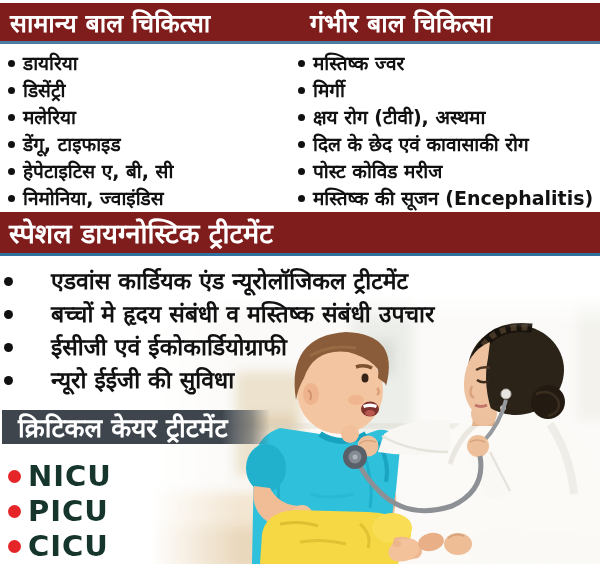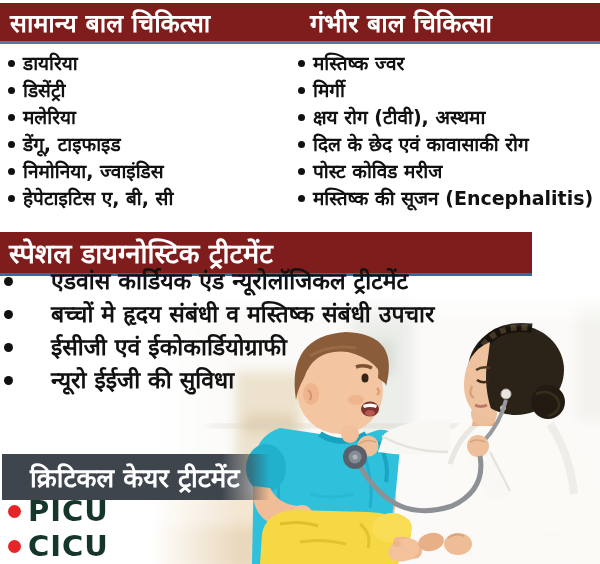--- a/index.html
+++ b/index.html
@@ -8,25 +8,25 @@
     font-family:"DejaVu Sans","Liberation Sans",sans-serif;
   }
   
   .bar{
     position:absolute;background:#7f1d1d;color:#fff;font-weight:700;
     display:flex;align-items:center;box-sizing:border-box;
   }
   .bar-top{top:3px;left:0;width:600px;height:41px;border-bottom:3px solid #4f7ca2;}
   .bar-top .title-left{margin-left:10px;font-size:25px;}
   .bar-top .title-right{position:absolute;left:310px;font-size:25px;}
-  .bar-mid{top:232px;left:0;width:532px;height:44px;border-bottom:3px solid #2f6f9e;padding-left:9px;font-size:27px;}
+  .bar-mid{top:212px;left:0;width:600px;height:44px;border-bottom:3px solid #2f6f9e;padding-left:9px;font-size:27px;}
   .bar-critical{
-    top:410px;left:2px;width:268px;height:46px;padding-left:28px;font-size:26px;
+    top:410px;left:2px;width:268px;height:34px;padding-left:16px;font-size:26px;
     background:linear-gradient(90deg,#3e454d 0%,#3e454d 82%,rgba(62,69,77,0.55) 93%,rgba(62,69,77,0) 100%);
-    border-bottom:0;z-index:5;margin-top:44px;
+    border-bottom:0;z-index:5;
   }
   
   ul{list-style:none;margin:0;padding:0;}
   .list{position:absolute;z-index:4;}
   .list li{display:flex;align-items:center;font-weight:700;color:#111;white-space:nowrap;}
   .dot{display:inline-block;border-radius:50%;background:#111;flex:0 0 auto;}
   .list-general{top:50px;left:8px;}
   .list-general li,.list-serious li{font-size:19px;line-height:27px;}
   .list-general .dot,.list-serious .dot{width:7px;height:7px;margin-right:8px;}
   .list-serious{top:50px;left:298px;}
@@ -174,25 +174,25 @@
     <li>
         <span class="dot"></span>
         <span>मलेरिया</span>
       </li>
     <li>
         <span class="dot"></span>
         <span>डेंगू, टाइफाइड</span>
       </li>
     <li>
         <span class="dot"></span>
+        <span>हेपेटाइटिस ए, बी, सी</span>
+      </li>
+    <li>
+        <span class="dot"></span>
         <span>निमोनिया, ज्वाइंडिस</span>
-      </li>
-    <li>
-        <span class="dot"></span>
-        <span>हेपेटाइटिस ए, बी, सी</span>
       </li>
   </ul>
 
   <ul class="list list-serious">
     <li>
         <span class="dot"></span>
         <span>मस्तिष्क ज्वर</span>
       </li>
     <li>
         <span class="dot"></span>

